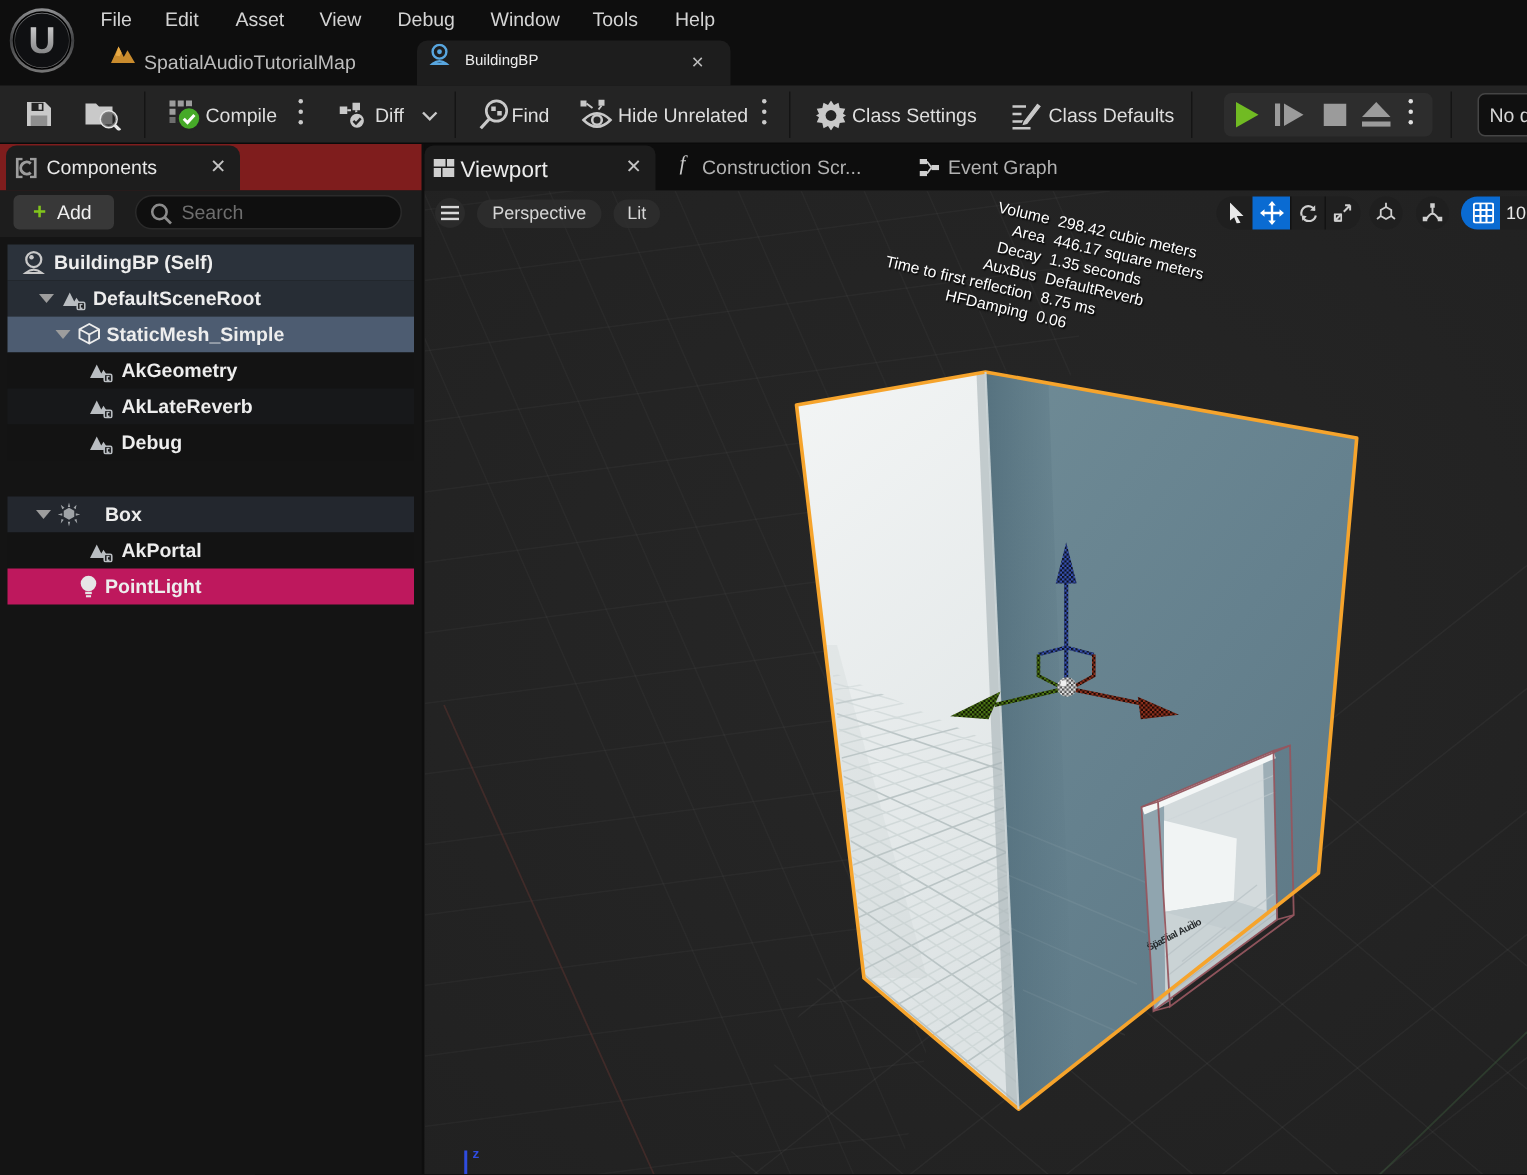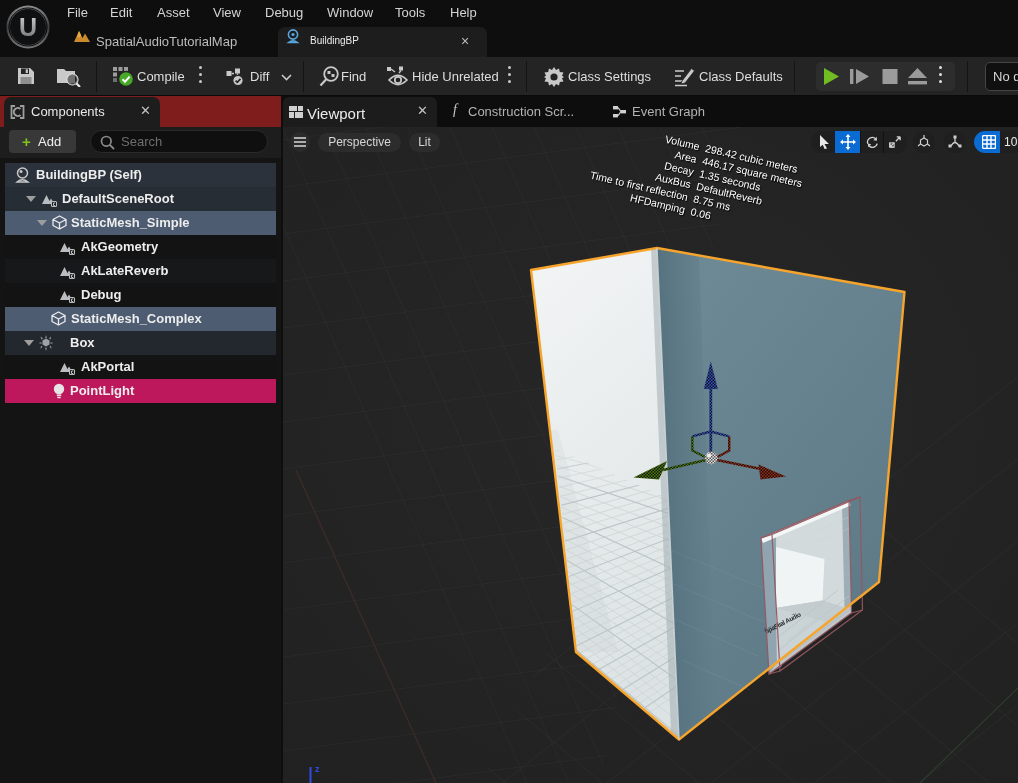--- a/index.html
+++ b/index.html
@@ -282,26 +282,20 @@
             <use href="#scomp"></use>
           </svg>
         <span class="rowtext" style="left:76px">AkLateReverb</span>
       </div>
       <div class="row" style="top:125px;background:#131313">
         <svg class="abs" style="left:53px;top:4px" width="18" height="16" viewBox="0 0 18 16">
             <use href="#scomp"></use>
           </svg>
         <span class="rowtext" style="left:76px">Debug</span>
       </div>
-      <div class="row" style="top:149px;background:#4d5c71">
-        <svg class="abs" style="left:45px;top:3px" width="17" height="17" viewBox="0 0 17 17">
-            <use href="#cube"></use>
-          </svg>
-        <span class="rowtext" style="left:66px">StaticMesh_Complex</span>
-      </div>
       <div class="row" style="top:173px;background:#23272e">
         <i class="exp" style="left:19px"></i>
         <svg class="abs" style="left:32px;top:3px" width="18" height="18" viewBox="0 0 18 18">
           <path d="M5.5 6.5 L9 4.5 L12.5 6.5 L12.5 10.5 L9 12.5 L5.5 10.5 Z" fill="#9fa3a7"></path>
           <path d="M9 1 L9.8 4 L8.2 4 Z M14 2.5 L13.5 5.5 L12 4.5 Z M16.5 9 L13.5 9.8 L13.5 8.2 Z M14.5 15 L12.5 12.5 L14 12 Z M9 17 L8.2 13.8 L9.8 13.8 Z M3.5 15 L5.5 12.5 L4 12 Z M1.5 9 L4.5 8.2 L4.5 9.8 Z M3.5 2.5 L6 4.5 L4.5 5.5 Z" fill="#9fa3a7"></path>
         </svg>
         <span class="rowtext" style="left:65px">Box</span>
       </div>
       <div class="row" style="top:197px;background:#131313">
         <svg class="abs" style="left:53px;top:4px" width="18" height="16" viewBox="0 0 18 16">

